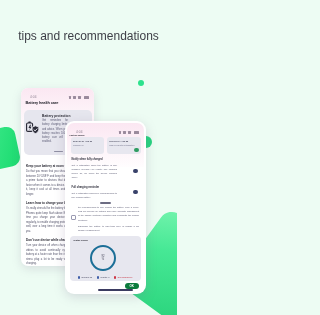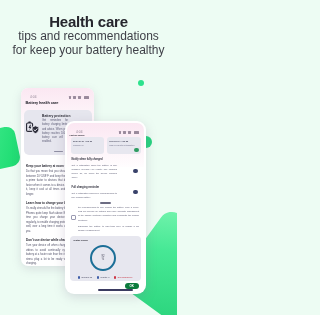--- a/index.html
+++ b/index.html
@@ -91,24 +91,22 @@
 </style>
 </head>
 <body>
 
 <div class="stage">
 
   <div class="g-left"></div>
   <div class="g-dot"></div>
   <div class="g-big"></div>
 
-  <div class="hero-title">Health care</div>
   <div class="hero-sub">
     <div>tips and recommendations</div>
-    <div>for keep your battery healthy</div>
   </div>
 
   <div class="g-dot2"></div>
 
   <div class="phone p1">
     <div class="screen">
       <div class="pinkgrad"></div>
       <div class="sbar">
         <div class="sbtime">4:04</div>
         <div class="sbicons">

